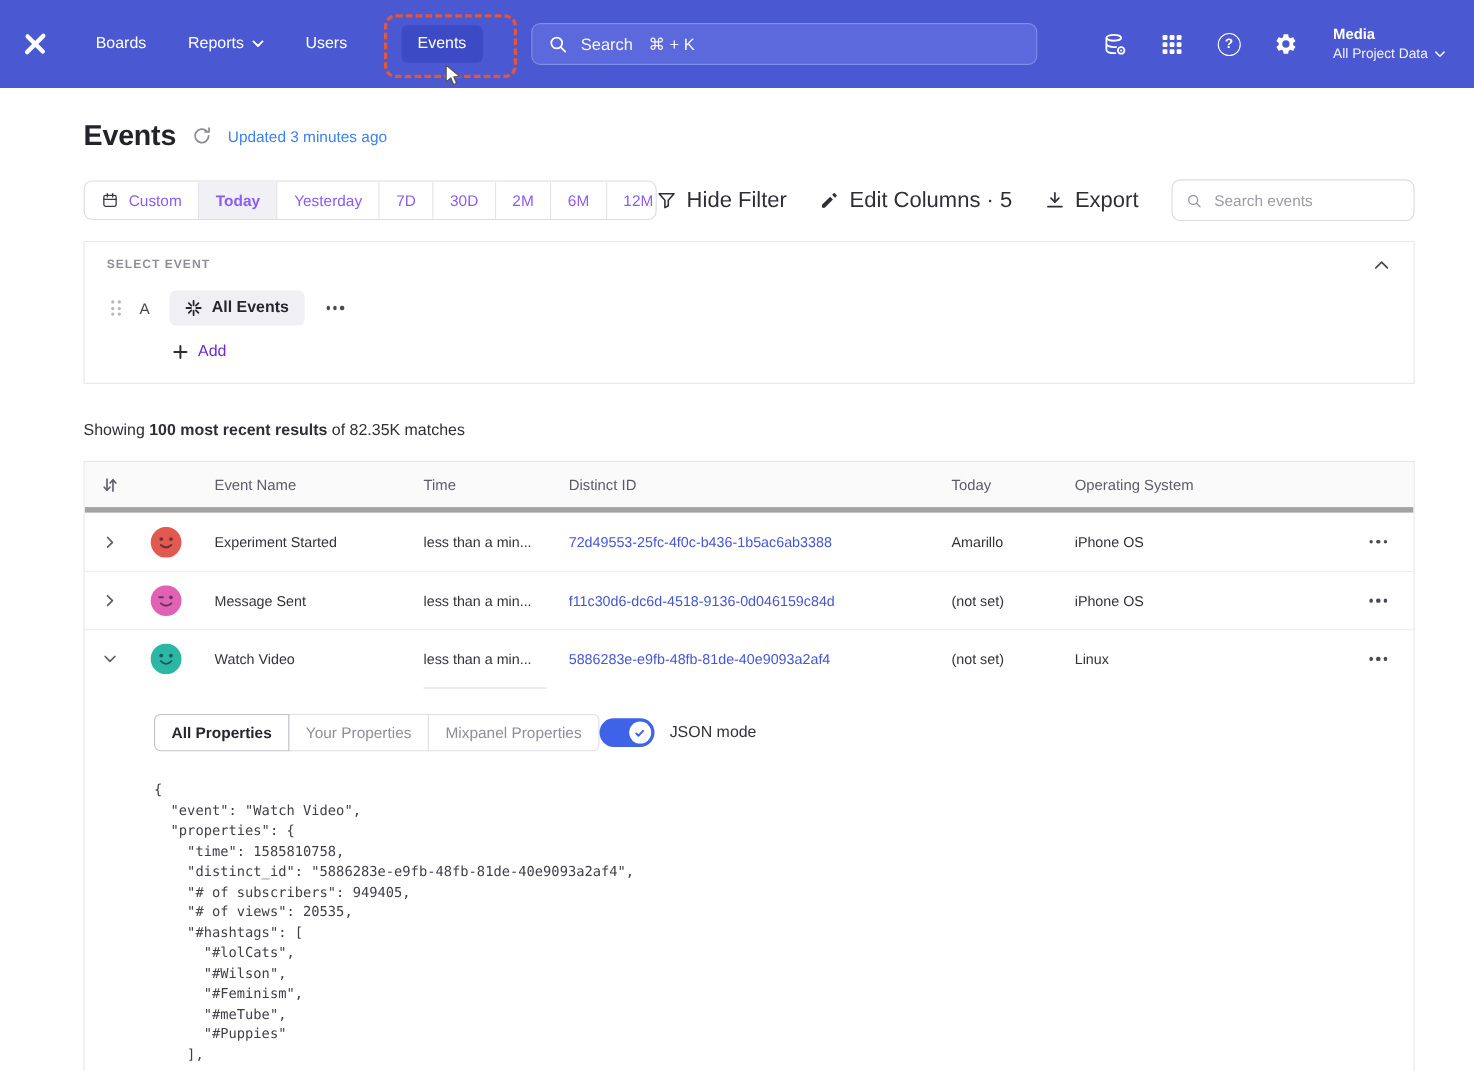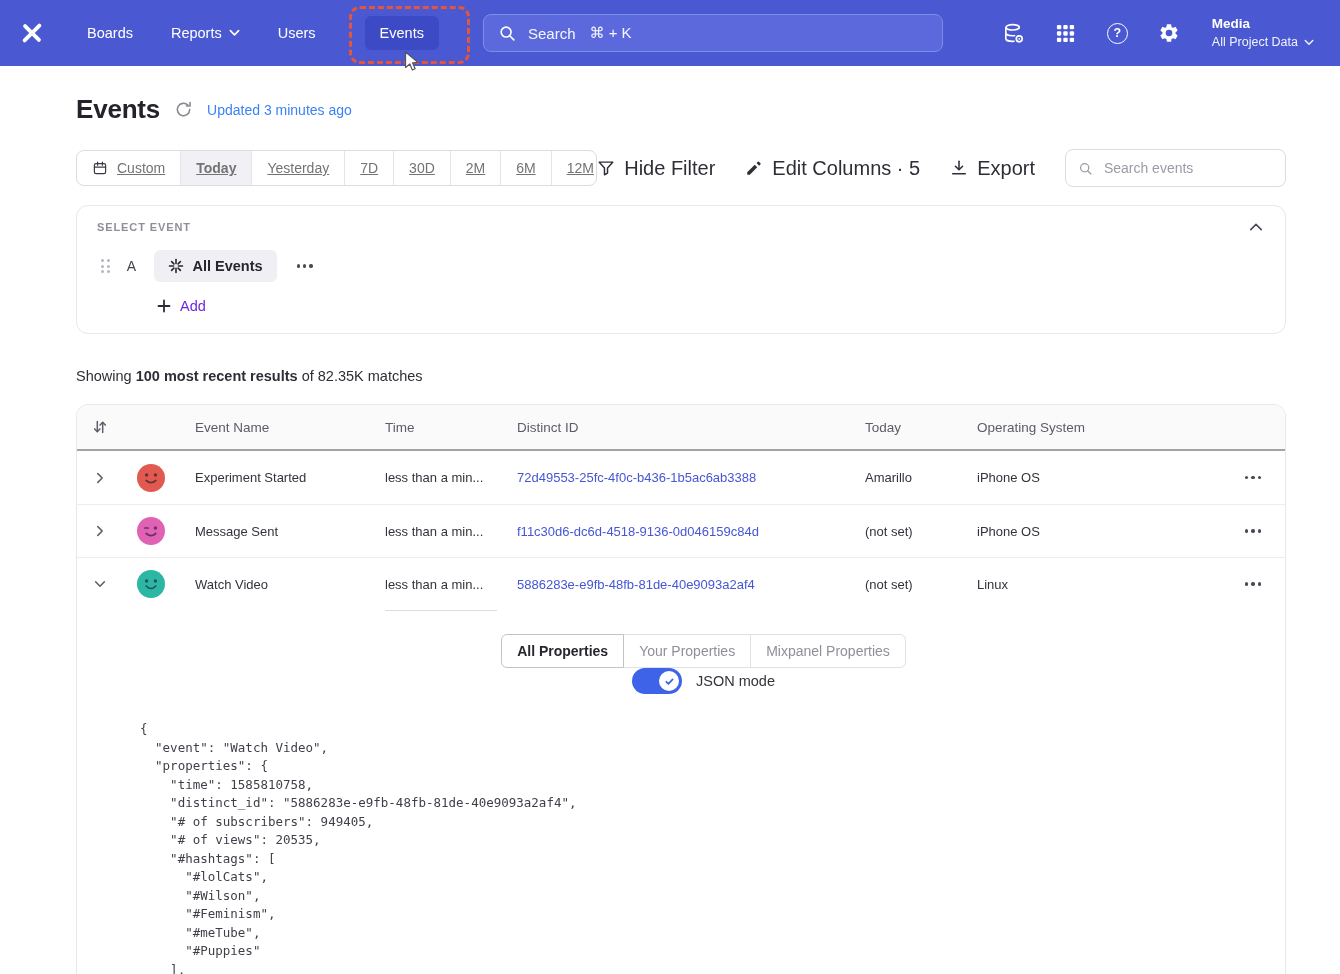--- a/index.html
+++ b/index.html
@@ -1,20 +1,20 @@
 <!DOCTYPE html>
 <html style="--nav-bg: #4a59d1; --nav-active: #3c4ac5; --nav-search-bg: #5b69dc; --nav-search-border: #7f8ce8; --link: #4656d4; --toggle-on: #3e63e8; --annotation: #e2563c;"><head>
 <meta charset="utf-8">
 <style>
   html,body{width:1340px;height:974px;overflow:hidden;margin:0;background:#fff;
     font-family:"Liberation Sans", sans-serif;color:#33333c;}
   *{box-sizing:border-box;}
 
   
-  .navbar{height:66px;background:var(--nav-bg,#4a59d1);display:flex;align-items:center;
+  .navbar{height:80px;background:var(--nav-bg,#4a59d1);display:flex;align-items:center;
     padding:0 26px 0 20px;color:#fff;position:relative;justify-content:center;}
   .logo{width:26px;height:26px;margin-right:26px;display:flex;align-items:center;cursor:pointer;}
   .nav-items{display:flex;align-items:center;gap:8px;}
   .nav-item{display:flex;align-items:center;gap:7px;padding:9px 15px;font-size:14.5px;
     border-radius:6px;cursor:pointer;white-space:nowrap;}
   .nav-item.active{background:var(--nav-active,#3c4ac5);}
   .events-wrap{position:relative;display:inline-block;margin-left:26px;}
   .annotation{position:absolute;left:-16px;right:-31px;top:-10px;bottom:-14px;
     border:3px dashed var(--annotation,#e2563c);border-radius:11px;pointer-events:none;}
   .annotation .cursor{position:absolute;left:50%;bottom:-12px;transform:translateX(-38%);}
@@ -33,33 +33,33 @@
 
   
   .main{padding:24px 54px 0 76px;}
   .page-head{display:flex;align-items:center;gap:14px;margin:4px 0 24px;}
   .page-title{font-size:26px;font-weight:700;color:#23232b;letter-spacing:-.2px;margin:0;}
   .refresh{display:flex;align-items:center;cursor:pointer;}
   .updated{color:#3b82f6;font-size:14px;text-align:right;}
 
   .controls{display:flex;justify-content:space-between;align-items:center;margin-bottom:18px;}
   .seg{display:flex;border:1px solid #dcdce2;border-radius:8px;overflow:hidden;background:#fff;}
-  .seg-item{padding:9px 15px;font-size:14px;color:#737373;border-right:1px solid #e4e4e9;
-    display:flex;gap:9px;align-items:flex-start;cursor:pointer;white-space:nowrap;text-decoration:underline;}
+  .seg-item{padding:9px 15px;font-size:14px;color:#8b5cf6;border-right:1px solid #e4e4e9;
+    display:flex;gap:9px;align-items:flex-start;cursor:pointer;white-space:nowrap;}
   .seg-item:last-child{border-right:none;}
   .seg-item.selected{background:#f1f1f5;font-weight:700;}
   .ctrl-right{display:flex;align-items:center;gap:30px;}
   .tool-btn{display:flex;align-items:center;gap:9px;font-size:20px;color:#2e2e37;cursor:pointer;white-space:nowrap;}
   .search-events{width:221px;height:38px;border:1px solid #dcdce2;border-radius:8px;
     display:flex;align-items:center;gap:9px;padding:0 12px;background:#fff;}
   .search-events input{border:none;outline:none;font-size:14px;width:100%;background:transparent;
     font-family:"Liberation Sans",sans-serif;color:#33333c;}
   .search-events input::placeholder{color:#9b9ba6;}
 
-  .card{border:1px solid #e7e7ec;border-radius:12px;background:#fff;}
+  .card{border:1px solid #e7e7ec;border-radius:0;background:#fff;}
   .select-card{padding:14px 20px 16px;margin-bottom:6px;}
   .card-head{display:flex;justify-content:space-between;align-items:center;}
   .card-heading{font-size:11px;font-weight:700;letter-spacing:.9px;color:#8f8f99;}
   .collapse-btn,.expand-btn{cursor:pointer;display:flex;align-items:center;padding:2px;}
   .clause-row{display:flex;align-items:center;margin-top:16px;gap:16px;}
   .drag-handle{display:grid;grid-template-columns:repeat(2,3px);grid-auto-rows:3px;gap:2.5px;cursor:grab;margin-left:4px;}
   .drag-handle i{background:#b6b6c0;border-radius:50%;}
   .clause-letter{font-size:14px;color:#44444e;width:12px;text-align:center;}
   .event-pill{display:flex;align-items:center;gap:9px;background:#f0f0f4;border-radius:6px;
     padding:8px 14px;font-size:14.5px;font-weight:700;color:#26262e;cursor:pointer;}
@@ -68,34 +68,34 @@
   .add-row{margin-top:16px;margin-left:60px;}
   .add-btn{display:inline-flex;align-items:center;gap:9px;font-size:14.5px;color:#6d28d9;cursor:pointer;}
   .filters-card{height:42px;display:flex;align-items:center;justify-content:space-between;padding:0 20px;}
 
   .showing{margin:34px 0 20px;font-size:14.5px;color:#2e2e37;}
   .showing b{font-weight:700;}
 
   
   .table-card{overflow:hidden;}
   .thead,.trow{display:grid;grid-template-columns:46px 56px 190px 132px 348px 112px 1fr 64px;align-items:center;}
-  .thead{height:46px;background:#fafafb;border-bottom:2px solid #a3a3a3;}
+  .thead{height:46px;background:#fafafb;border-bottom:5px solid #a3a3a3;}
   .th{font-size:13.5px;color:#5c5c68;font-weight:500;padding-left:16px;cursor:pointer;}
   .trow{height:53px;font-size:13px;}
   .trow + .trow{border-top:1px solid #ededf0;}
   .cell{padding-left:16px;white-space:nowrap;overflow:hidden;text-overflow:ellipsis;}
   .c-center{display:flex;justify-content:center;padding-left:0;}
   .avatar{width:28px;height:28px;border-radius:50%;display:inline-flex;align-items:center;justify-content:center;}
   .id-link{color:var(--link,#4656d4);text-decoration:none;cursor:pointer;}
   .chev-btn{cursor:pointer;display:flex;align-items:center;justify-content:center;width:28px;height:28px;}
 
   
   .detail{position:relative;padding:24px 18px 60px 63px;}
   .time-divider{position:absolute;top:0;left:308px;width:112px;border-top:1px solid #dcdce2;}
-  .detail-head{display:flex;justify-content:flex-start;align-items:center;flex-direction:column;}
+  .detail-head{display:flex;justify-content:flex-start;align-items:center;}
   .tabs{display:inline-flex;}
   .tab{padding:8px 15px;border:1px solid #e0e0e6;margin-left:-1px;font-size:14px;color:#8f8f99;
     background:#fff;cursor:pointer;white-space:nowrap;}
   .tab:first-child{border-radius:6px 0 0 6px;margin-left:0;}
   .tab:last-child{border-radius:0 6px 6px 0;}
   .tab.active{color:#26262e;font-weight:700;border-color:#c2c2cb;position:relative;z-index:1;}
   .json-toggle-row{display:flex;align-items:center;gap:14px;}
   .toggle{width:50px;height:26px;border-radius:13px;background:var(--toggle-on,#3e63e8);
     position:relative;display:inline-block;cursor:pointer;}
   .knob{position:absolute;top:3px;right:3px;width:20px;height:20px;border-radius:50%;background:#fff;

